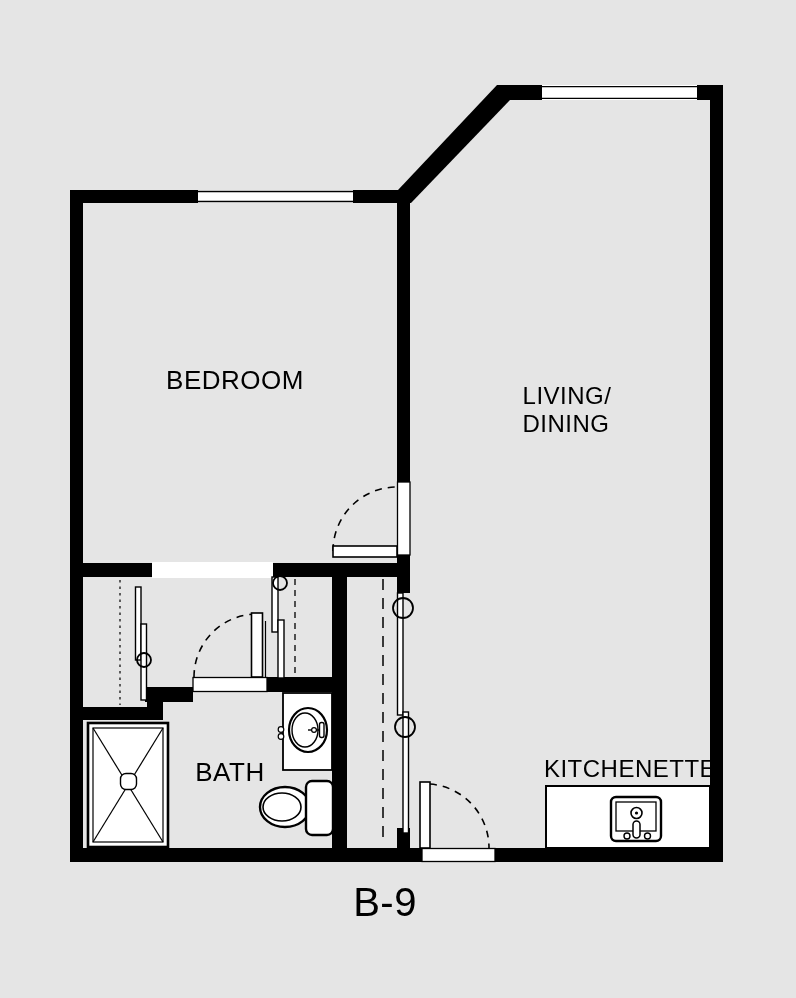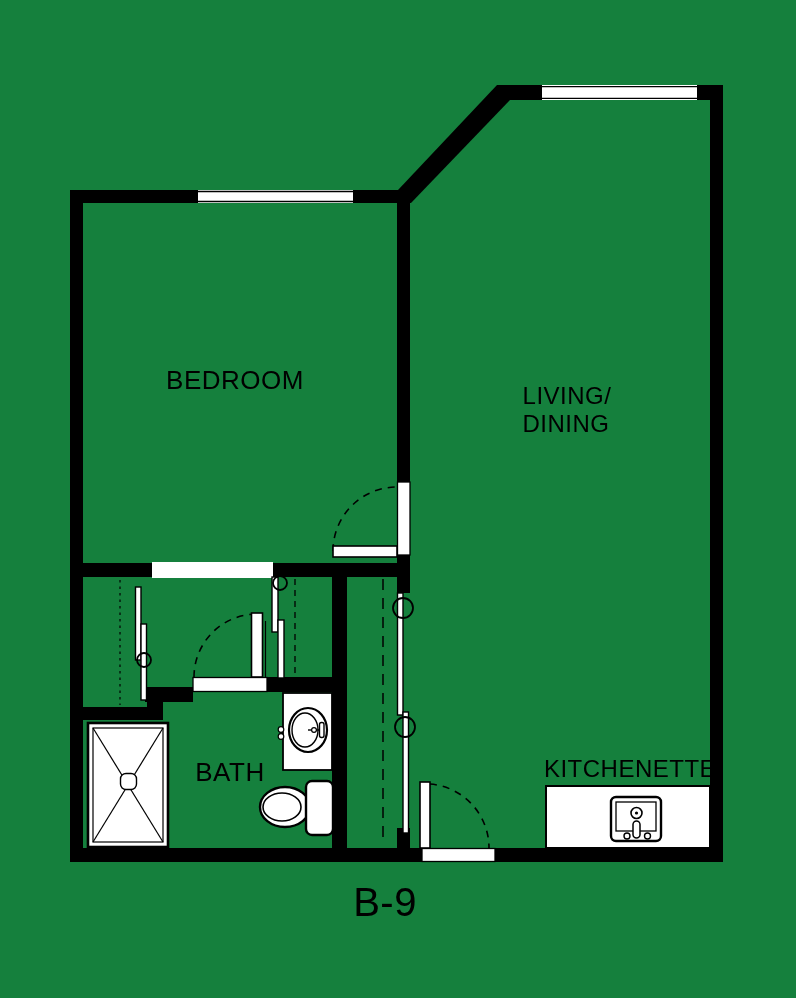--- a/index.html
+++ b/index.html
@@ -1,19 +1,19 @@
 <!DOCTYPE html>
 <html><head>
 <meta charset="utf-8">
 <style>
   html,body{margin:0;padding:0;background:#ffffff;}
   .page{
     position:relative;
     width:796px;height:998px;
-    background:#15803d;
+    background:#e5e5e5;
     overflow:hidden;
     font-family:"Liberation Sans", sans-serif;
   }
   svg text{
     font-family:"Liberation Sans", sans-serif;
     fill:#000000;
   }
   .room-label{font-size:26px;letter-spacing:0.5px;}
   .room-label-sm{font-size:24px;letter-spacing:0.5px;}
   .unit-label{font-size:40px;letter-spacing:0.5px;}

